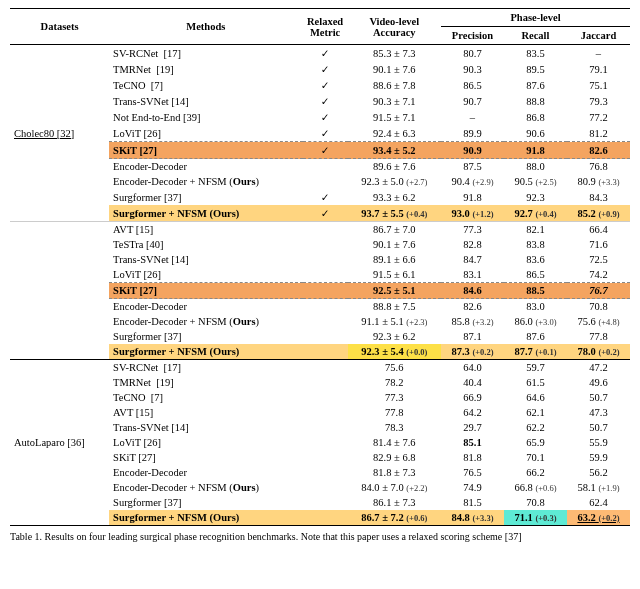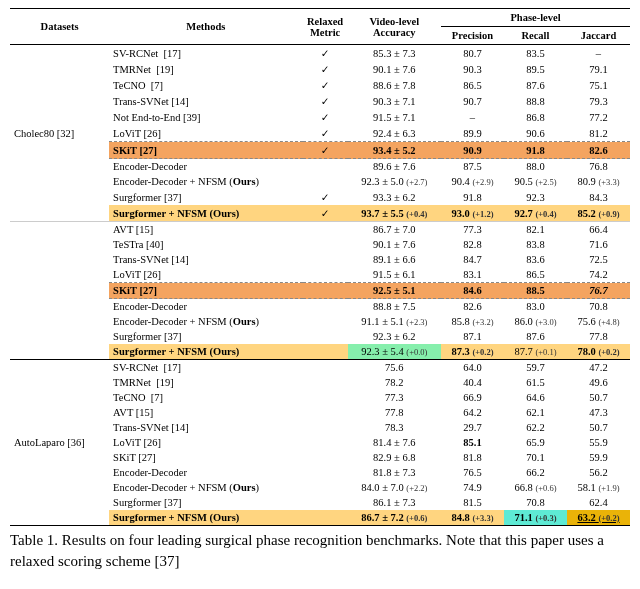--- a/index.html
+++ b/index.html
@@ -29,21 +29,21 @@
       border-top: 1.5px solid #000;
       border-bottom: 1px solid #000;
       font-weight: bold;
       padding: 3px 4px;
     }
     tbody tr:last-child td {
       border-bottom: 1.5px solid #000;
     }
     .bold { font-weight: bold; }
     .caption {
-      font-size: 15px;
+      font-size: 10px;
       margin-top: 4px;
       text-align: left;
       line-height: 1.4;
     }
     .small-delta {
       font-size: 8.5px;
       color: #333;
       text-align: center;
     }
   </style>
@@ -61,21 +61,21 @@
     </tr>
     <tr>
       <th style="border-bottom:1px solid #000;">Precision</th>
       <th style="border-bottom:1px solid #000;">Recall</th>
       <th style="border-bottom:1px solid #000;">Jaccard</th>
     </tr>
   </thead>
   <tbody id="table-body">
 
     <tr>
-      <td class="left-align" rowspan="11" style="border-bottom:0; vertical-align:middle;">Cholec80 [32]</td>
+      <td class="left-align" rowspan="11" style="border-bottom:0; vertical-align:middle;text-decoration:underline;">Cholec80 [32]</td>
       <td class="left-align">SV-RCNet&nbsp;&nbsp;[17]</td>
       <td>✓</td>
       <td>85.3 ± 7.3</td>
       <td>80.7</td>
       <td>83.5</td>
       <td>–</td>
     </tr>
     <tr>
       <td class="left-align">TMRNet&nbsp;&nbsp;[19]</td>
       <td>✓</td>
@@ -218,23 +218,23 @@
       <td class="left-align">Surgformer [37]</td>
       <td></td>
       <td>92.3 ± 6.2</td>
       <td>87.1</td>
       <td>87.6</td>
       <td>77.8</td>
     </tr>
     <tr>
       <td class="left-align bold" style="background-color:#ffd580;">Surgformer + NFSM (<b>Ours</b>)</td>
       <td style="background-color:#ffd580;"></td>
-      <td style="background-color:#86efac; font-weight:normal;">92.3 ± 5.4 <span class="small-delta">(+0.0)</span></td>
+      <td style="background-color:#fde047; font-weight:bold;">92.3 ± 5.4 <span class="small-delta">(+0.0)</span></td>
       <td style="background-color:#ffd580; font-weight:bold;">87.3 <span class="small-delta">(+0.2)</span></td>
-      <td style="background-color:#ffd580; font-weight:normal;">87.7 <span class="small-delta">(+0.1)</span></td>
+      <td style="background-color:#ffd580; font-weight:bold;">87.7 <span class="small-delta">(+0.1)</span></td>
       <td style="background-color:#ffd580; font-weight:bold;">78.0 <span class="small-delta">(+0.2)</span></td>
     </tr>
 
     <tr style="border-top:1.5px solid #000;">
       <td class="left-align" rowspan="11" style="border-bottom:1.5px solid #000; vertical-align:middle;">AutoLaparo [36]</td>
       <td class="left-align">SV-RCNet&nbsp;&nbsp;[17]</td>
       <td></td>
       <td>75.6</td>
       <td>64.0</td>
       <td>59.7</td>
@@ -311,20 +311,20 @@
       <td>81.5</td>
       <td>70.8</td>
       <td>62.4</td>
     </tr>
     <tr style="border-bottom:1.5px solid #000;">
       <td class="left-align bold" style="background-color:#ffd580;">Surgformer + NFSM (<b>Ours</b>)</td>
       <td style="background-color:#ffd580;"></td>
       <td style="background-color:#ffd580; font-weight:bold;">86.7 ± 7.2 <span class="small-delta">(+0.6)</span></td>
       <td style="background-color:#ffd580; font-weight:bold;">84.8 <span class="small-delta">(+3.3)</span></td>
       <td style="background-color:#5eead4; font-weight:bold;">71.1 <span class="small-delta">(+0.3)</span></td>
-      <td style="background-color:#eab308; font-weight:bold;text-decoration:underline;">63.2 <span class="small-delta">(+0.2)</span></td>
+      <td style="background-color:#fdba74; font-weight:bold;text-decoration:underline;">63.2 <span class="small-delta">(+0.2)</span></td>
     </tr>
   </tbody>
 </table>
 
 <div class="caption">
   Table 1. Results on four leading surgical phase recognition benchmarks. Note that this paper uses a relaxed scoring scheme [37]
 </div>
 
 </body></html>

